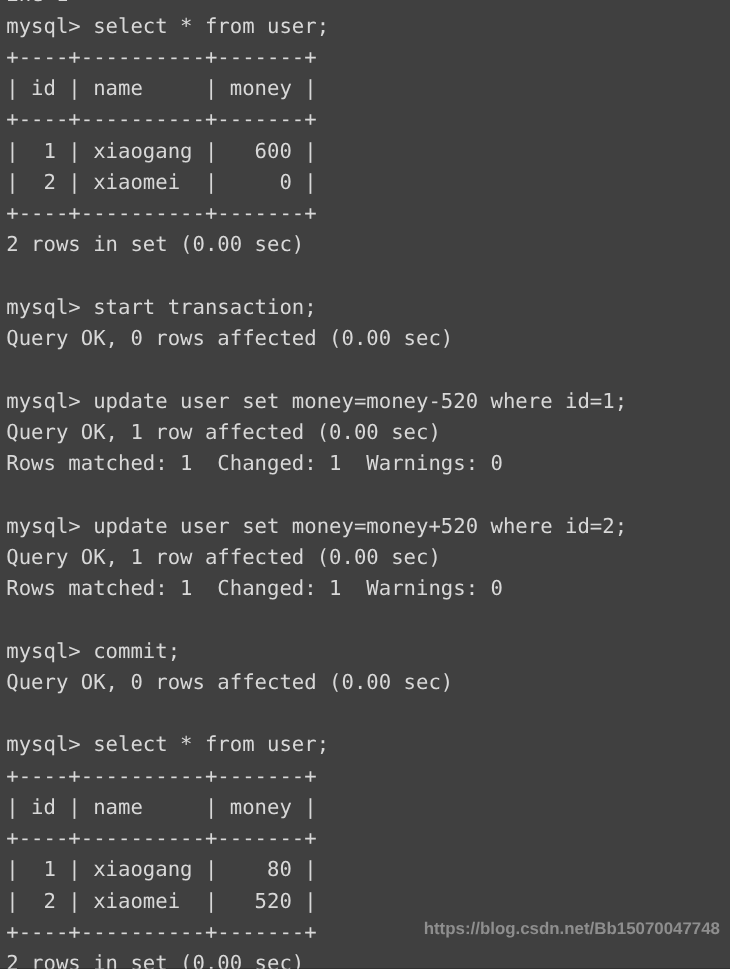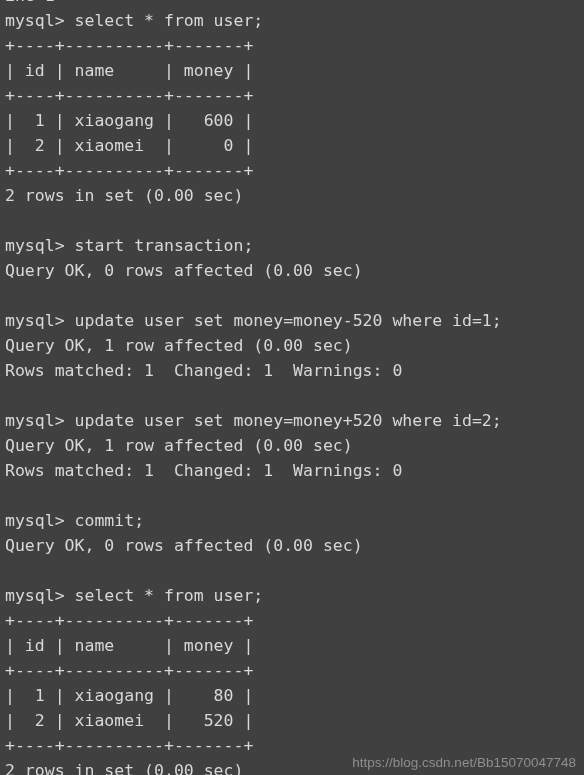--- a/index.html
+++ b/index.html
@@ -70,26 +70,27 @@
     display: inline-block;
     width: 10px;
     height: 20px;
     background: #00ff00;
     vertical-align: middle;
   }
 
   #watermark {
     position: absolute;
     right: 8px;
-    bottom: 0;
+    bottom: 20px;
     font-family: "Liberation Sans", sans-serif;
     font-size: 13.5px;
     color: #8e8e8e;
     letter-spacing: 0px;
     white-space: nowrap;
+    font-weight: bold;
   }
 </style>
 </head>
 <body style="background: rgb(0, 0, 0);">
 
 <div id="terminal" style="background: #404040; color: rgb(216, 216, 216); font-size: 16.5px; line-height: 25px;">
 
   <div id="screen"><div class="line partial">ine 1</div><div class="line">mysql&gt; select * from user;</div><div class="line">+----+----------+-------+</div><div class="line">| id | name     | money |</div><div class="line">+----+----------+-------+</div><div class="line">|  1 | xiaogang |   600 |</div><div class="line">|  2 | xiaomei  |     0 |</div><div class="line">+----+----------+-------+</div><div class="line">2 rows in set (0.00 sec)</div><div class="line blank">&nbsp;</div><div class="line">mysql&gt; start transaction;</div><div class="line">Query OK, 0 rows affected (0.00 sec)</div><div class="line blank">&nbsp;</div><div class="line">mysql&gt; update user set money=money-520 where id=1;</div><div class="line">Query OK, 1 row affected (0.00 sec)</div><div class="line">Rows matched: 1  Changed: 1  Warnings: 0</div><div class="line blank">&nbsp;</div><div class="line">mysql&gt; update user set money=money+520 where id=2;</div><div class="line">Query OK, 1 row affected (0.00 sec)</div><div class="line">Rows matched: 1  Changed: 1  Warnings: 0</div><div class="line blank">&nbsp;</div><div class="line">mysql&gt; commit;</div><div class="line">Query OK, 0 rows affected (0.00 sec)</div><div class="line blank">&nbsp;</div><div class="line">mysql&gt; select * from user;</div><div class="line">+----+----------+-------+</div><div class="line">| id | name     | money |</div><div class="line">+----+----------+-------+</div><div class="line">|  1 | xiaogang |    80 |</div><div class="line">|  2 | xiaomei  |   520 |</div><div class="line">+----+----------+-------+</div><div class="line">2 rows in set (0.00 sec)</div></div>
 
 

